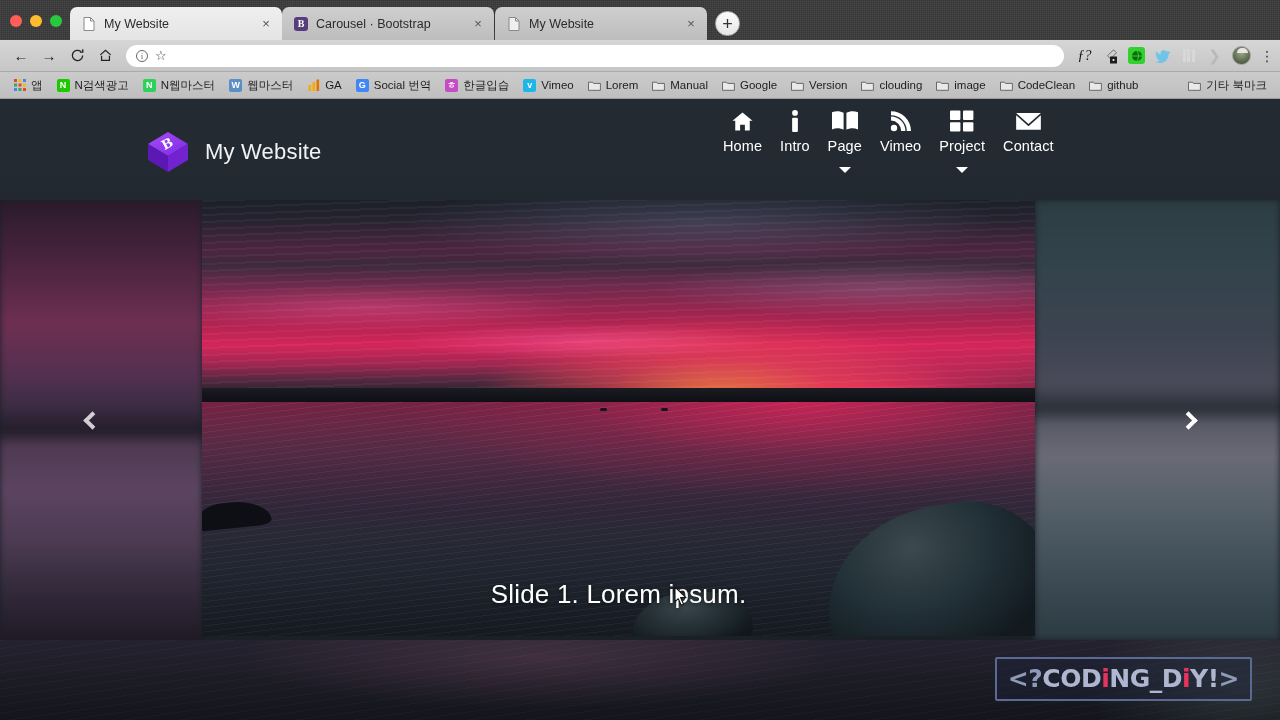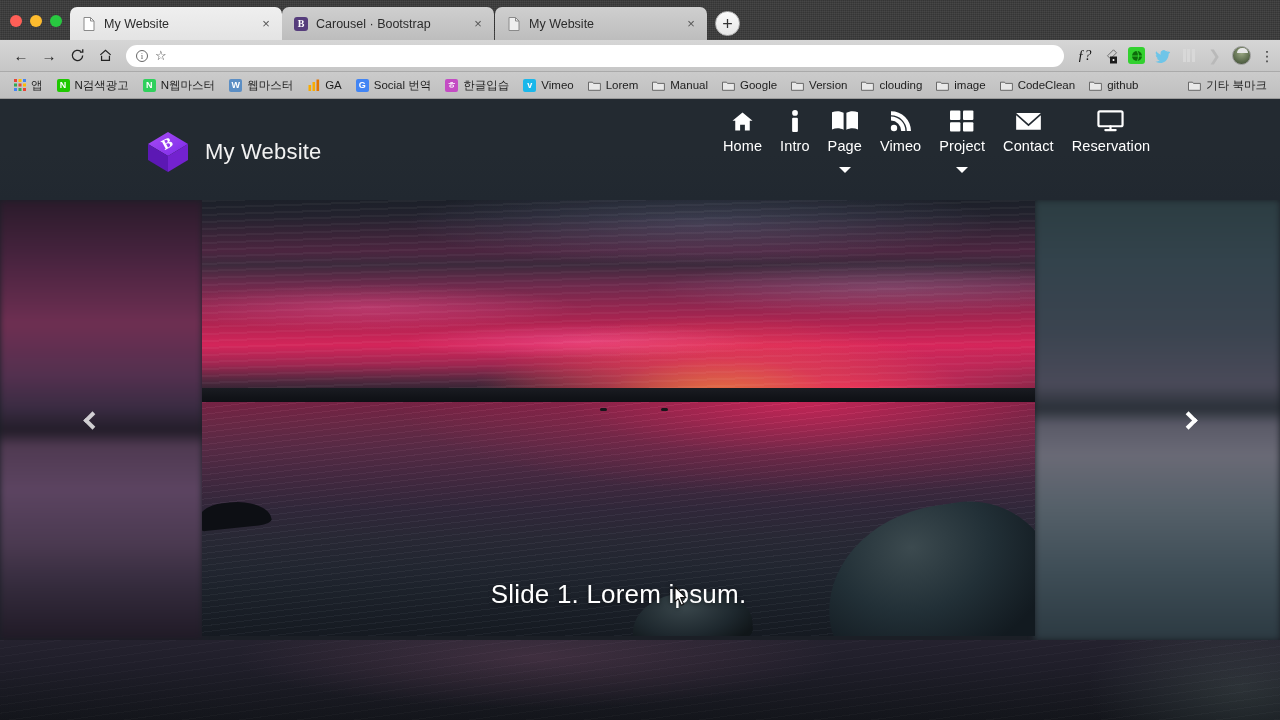--- a/index.html
+++ b/index.html
@@ -667,29 +667,20 @@
         <a class="navitem">
           <span class="nicon">
             <svg width="27" height="19" viewBox="0 0 28 20" fill="#fff">
               <path d="M1 1h26L14 12.5z"></path>
               <path d="M1 3.4v15.2h26V3.4L14 15z"></path>
             </svg>
           </span>
           <span class="nlabel">Contact</span>
         </a>
 
-        <a class="navitem">
-          <span class="nicon">
-            <svg width="27" height="22" viewBox="0 0 28 23" fill="none" stroke="#fff" stroke-width="2.3">
-              <rect x="1.4" y="1.4" width="25.2" height="15.6" rx="1.6"></rect>
-              <path d="M14 17.2v3.4M8.6 21h10.8" stroke-linecap="round"></path>
-            </svg>
-          </span>
-          <span class="nlabel">Reservation</span>
-        </a>
 
       </nav>
     </header>
 
     <section class="carousel">
 
       <div class="slide-side left"></div>
       <div class="slide-side right"></div>
 
       <div class="slide-main">
@@ -707,20 +698,23 @@
       <div class="carousel-arrow prev">
         <span class="chev l"></span>
       </div>
       <div class="carousel-arrow next">
         <span class="chev r"></span>
       </div>
     </section>
 
     <section class="below-fold"></section>
 
+    <div class="watermark">
+      <span class="brk">&lt;?</span><span>COD</span><span class="dotred">i</span><span>NG_D</span><span class="dotred">i</span><span>Y!</span><span class="brk">&gt;</span>
+    </div>
 
     <div class="cursor">
       <svg width="14" height="21" viewBox="0 0 14 21">
         <path d="M1 1l11 10.6H6.6l3 6.6-2.4 1.1-2.9-6.6L1 15.6z" fill="#fff" stroke="#111" stroke-width="1.1" stroke-linejoin="round"></path>
       </svg>
     </div>
 
   </div>
 </div>
 

